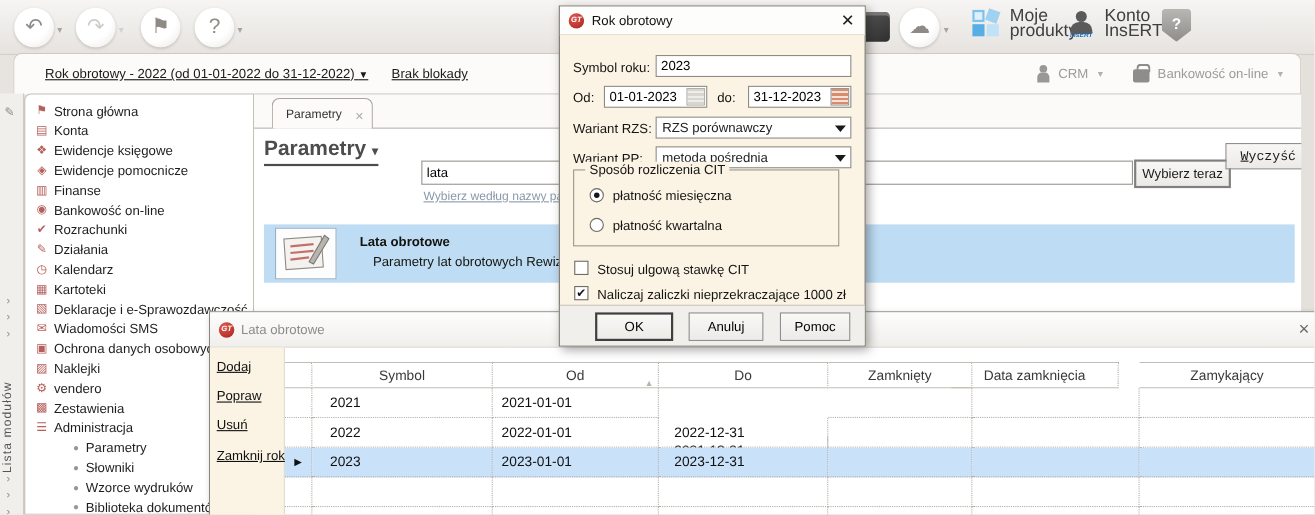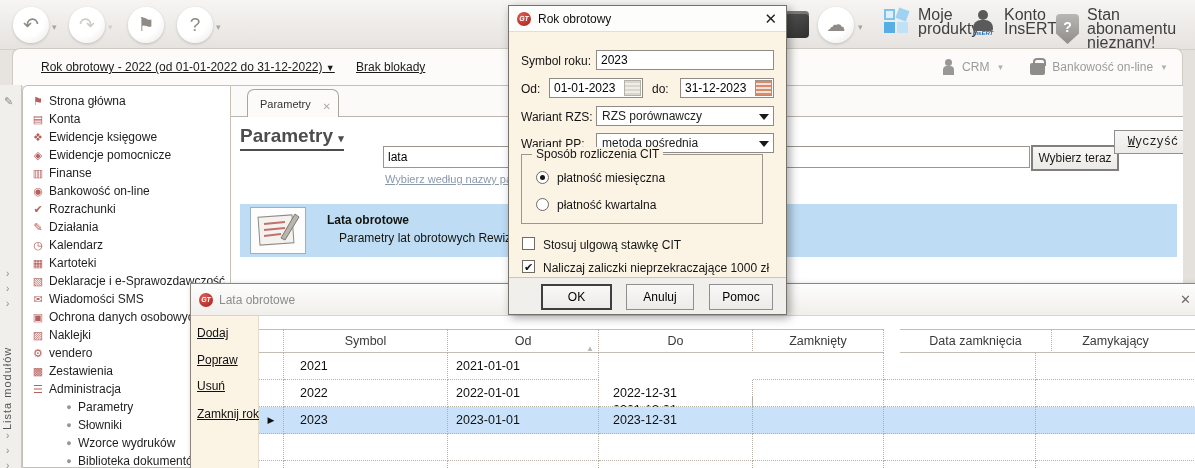--- a/index.html
+++ b/index.html
@@ -164,22 +164,20 @@
         <span class="head"></span>
           <span class="bod"></span>
         <span class="tag">InsERT</span>
       </span>
       <span class="tb-label" style="white-space:pre-line">Konto
 InsERT</span>
     </div>
 
     <div class="tb-group" style="left:1056px">
       <span class="shield">?</span>
-      <span class="tb-label" style="white-space:pre-line">Stan abonamentu
-nieznany!</span>
     </div>
   </div>
 
   <div class="subbar">
     <span class="linkish" style="position:absolute;left:28px;top:11px"><span>Rok obrotowy - 2022  (od 01-01-2022 do 31-12-2022)</span> <span style="font-size:9px;text-decoration:none">▼</span></span>
     <span class="linkish" style="position:absolute;left:343px;top:11px">Brak blokady</span>
     <div class="gray-tools">
       <span class="crmico">
           <span class="h"></span>
           <span class="b"></span>
@@ -271,21 +269,21 @@
         <a style="top: 63px;">Usuń</a>
         <a style="top: 91px;">Zamknij rok</a>
       </div>
     <div class="ytable" id="ytable">
         <div class="yrow yhead" style="top: 0px;">
           <div class="ycell" style="left: 0px; width: 25px;"></div>
           <div class="ycell" style="left: 25px; width: 164px;"><span>Symbol</span></div>
           <div class="ycell" style="left: 189px; width: 151px;"><span>Od</span><span class="sortmark">▲</span></div>
           <div class="ycell" style="left: 340px; width: 154px;"><span>Do</span></div>
           <div class="ycell" style="left: 494px; width: 131px;"><span>Zamknięty</span></div>
-          <div class="ycell" style="left: 641px; width: 152px;"><span>Data zamknięcia</span></div>
+          <div class="ycell" style="left: 606px; width: 152px;"><span>Data zamknięcia</span></div>
           <div class="ycell" style="left: 777px; width: 160px;"><span>Zamykający</span></div>
         </div>
         <div class="yrow data" style="top: 24px;">
           <div class="ycell rowind" style="left: 0px; width: 25px;"></div>
           <div class="ycell" style="left: 25px; width: 164px; padding-left: 16px;">2021</div>
           <div class="ycell" style="left: 189px; width: 151px; padding-left: 8px;">2021-01-01</div>
           <div class="ycell" style="left: 340px; width: 154px; padding-left: 14px; margin-top: 44px;">2021-12-31</div>
           <div class="ycell" style="left: 494px; width: 131px; padding-left: 10px;"></div>
           <div class="ycell" style="left: 625px; width: 152px; padding-left: 10px;"></div>
           <div class="ycell" style="left: 777px; width: 160px; padding-left: 10px;"></div>

